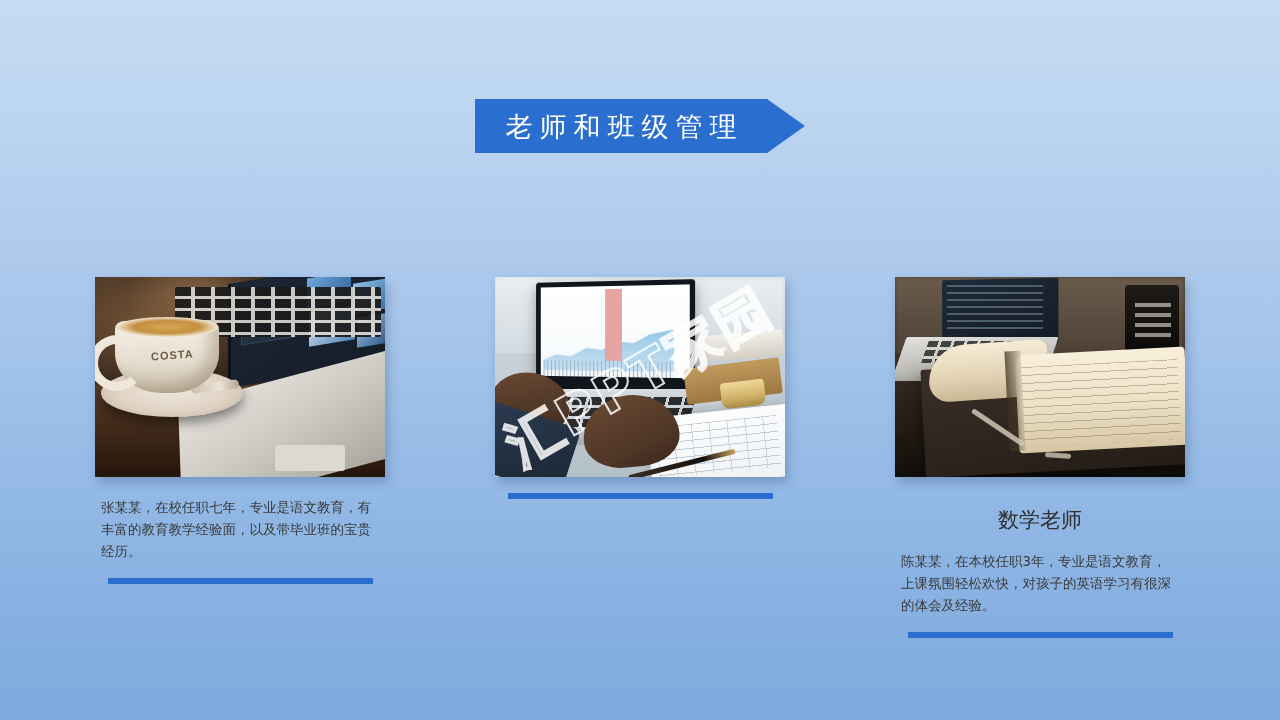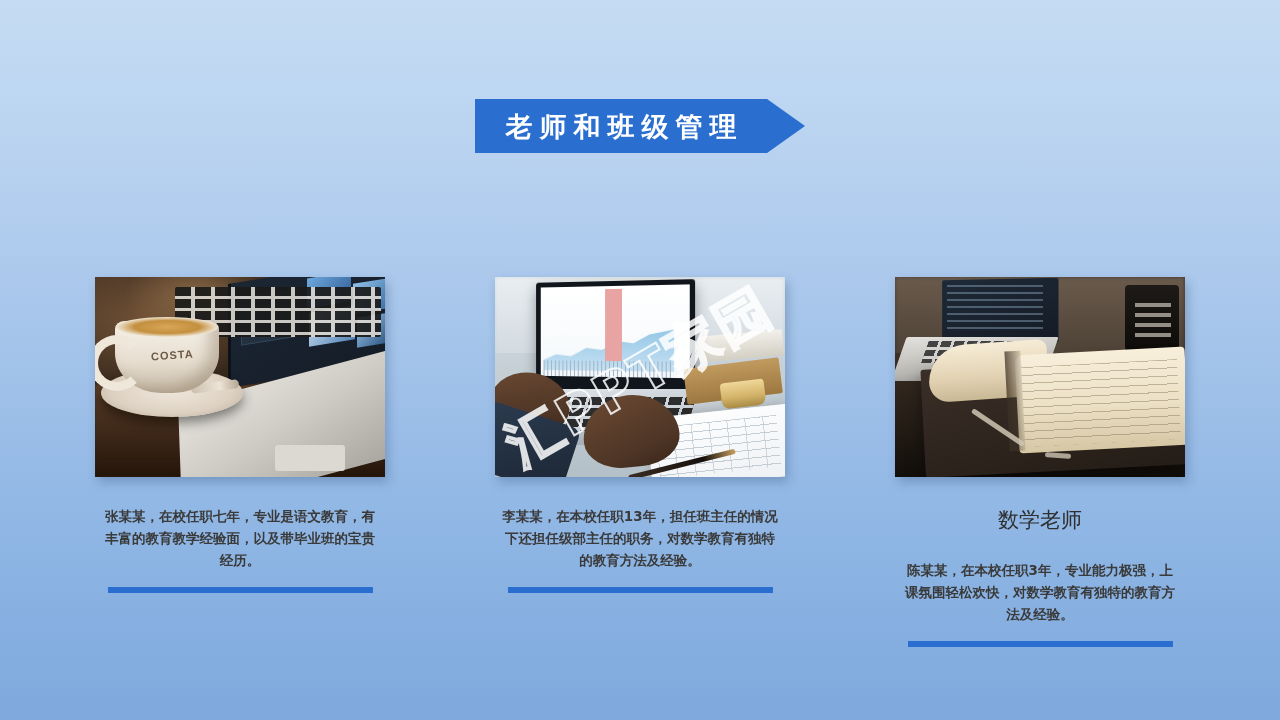--- a/index.html
+++ b/index.html
@@ -44,21 +44,21 @@
   }
   .title-banner-text {
     display: block;
     width: 292px;
     text-align: center;
     color: #ffffff;
     font-size: 27px;
     letter-spacing: 7px;
     text-indent: 7px;
     line-height: 1;
-    font-weight: 700;
+    font-weight: 400;
     font-family: "DejaVu Sans", "Liberation Sans", sans-serif;
     white-space: nowrap;
   }
 
   
   .cards {
     position: absolute;
     left: 0;
     top: 277px;
     width: 1280px;
@@ -378,28 +378,27 @@
   
   .card-title {
     margin-top: 33px;
     text-align: center;
     font-size: 21px;
     color: #2f2f2f;
     line-height: 1;
     font-family: "DejaVu Sans", "Liberation Sans", sans-serif;
   }
   .card-desc {
-    margin-top: 28px;
-    text-align: center;
+    margin-top: 19px;
+    text-align: left;
     font-size: 13.5px;
     line-height: 22px;
     color: #3a3a3a;
     padding: 0 6px;
     font-family: "DejaVu Sans", "Liberation Sans", sans-serif;
-    font-weight: bold;
   }
   .card-rule {
     margin: 16px auto 0;
     width: 265px;
     height: 6px;
     background: #2a6fd0;
   }
 </style>
 </head>
 <body>
@@ -467,21 +466,20 @@
           <div class="paper-lines"></div>
           <div class="clipboard"></div>
           <div class="clip-metal"></div>
           <div class="pen"></div>
           <div class="hand hand-l"></div>
           <div class="hand hand-r"></div>
           <div class="sleeve"></div>
         </div>
         <div class="watermark">汇PPT家园</div>
       </div>
-      <div class="card-desc">李某某，在本校任职13年，担任班主任的情况下还担任级部主任的职务，对数学教育有独特的教育方法及经验。</div>
       <div class="card-rule"></div>
     </div>
 
     <div class="card">
       <div class="photo">
         <div class="photo-art art-note">
           <div class="wall"></div>
           <div class="desk"></div>
           <div class="lap-screen"></div>
           <div class="code"></div>
@@ -492,18 +490,18 @@
           <div class="nb-cover"></div>
           <div class="nb-left"></div>
           <div class="nb-right"></div>
           <div class="nb-lines"></div>
           <div class="nb-spine"></div>
           <div class="elastic"></div>
           <div class="elastic2"></div>
         </div>
       </div>
       <div class="card-title">数学老师</div>
-      <div class="card-desc">陈某某，在本校任职3年，专业能力极强，上课氛围轻松欢快，对数学教育有独特的教育方法及经验。</div>
+      <div class="card-desc">陈某某，在本校任职3年，专业是语文教育，上课氛围轻松欢快，对孩子的英语学习有很深的体会及经验。</div>
       <div class="card-rule"></div>
     </div>
 
   </div>
 </div>
 
 </body></html>

